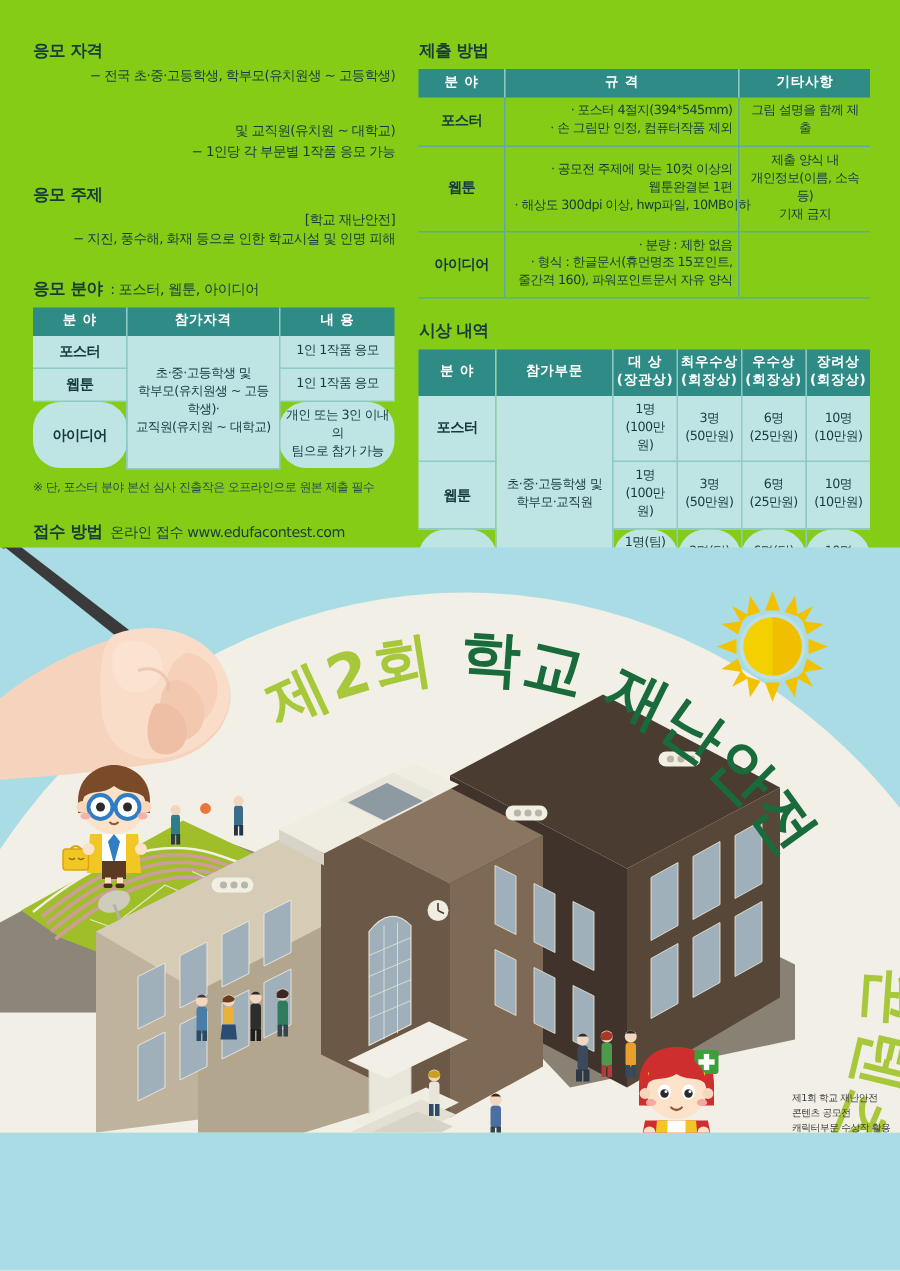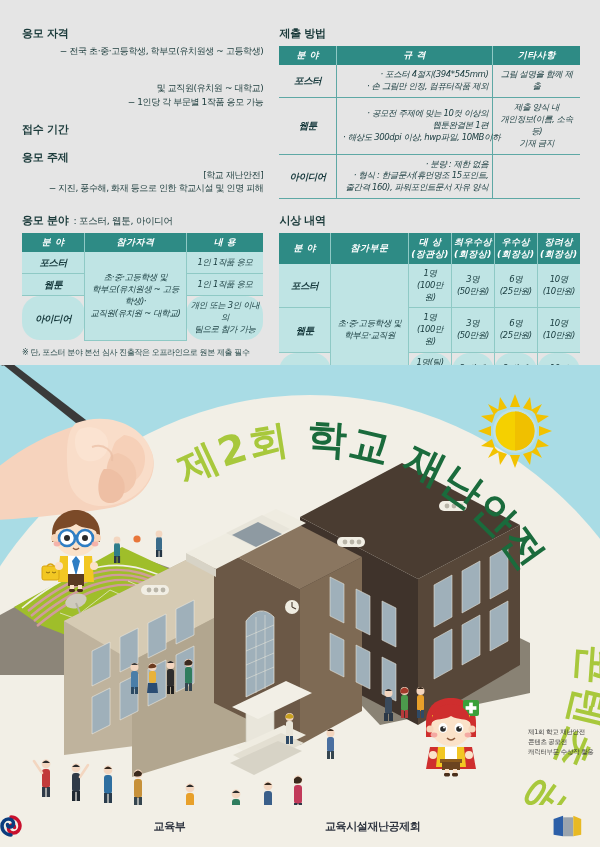--- a/index.html
+++ b/index.html
@@ -9,22 +9,22 @@
     height: 847px;
     font-family: "DejaVu Sans", "Liberation Sans", sans-serif;
     background: #a9dce5;
     overflow: hidden;
     position: relative;
   }
 
   #poster {
     position: relative;
     width: 600px;
-    height: 847px;
-    background: #e5e5e5;
+    height: 755px;
+    background: #84cc16;
     overflow: hidden;
   }
 
   
   .info-panel {
     position: absolute;
     top: 0; left: 0;
     width: 600px;
     height: 365px;
     padding: 26px 20px 0 22px;
@@ -71,21 +71,20 @@
     letter-spacing: -0.4px;
     margin-top: 6px;
   }
 
   
   table.t {
     width: 100%;
     border-collapse: collapse;
     margin-top: 5px;
     table-layout: fixed;
-    font-style: italic;
   }
   table.t th {
     background: #2e8b85;
     color: #ffffff;
     font-size: 9px;
     font-weight: bold;
     letter-spacing: 0.5px;
     padding: 4px 1px;
     text-align: center;
     border-right: 1px solid #8fc9c5;
@@ -207,21 +206,20 @@
 
   <div class="info-panel">
 
     <div class="col-left">
 
       <div class="sec-title">응모 자격</div>
       <div class="body-line">− 전국 초·중·고등학생, 학부모(유치원생 ~ 고등학생)</div>
       <div class="body-line indent">및 교직원(유치원 ~ 대학교)</div>
       <div class="body-line">− 1인당 각 부문별 1작품 응모 가능</div>
 
-      <div class="sec-title spaced">접수 기간</div>
 
       <div class="sec-title spaced">응모 주제</div>
       <div class="body-line">[학교 재난안전]</div>
       <div class="body-line">− 지진, 풍수해, 화재 등으로 인한 학교시설 및 인명 피해</div>
 
       <div class="inline-row">
         <span class="inline-head">응모 분야</span>
         <span class="inline-rest">: 포스터, 웹툰, 아이디어</span>
       </div>
 

